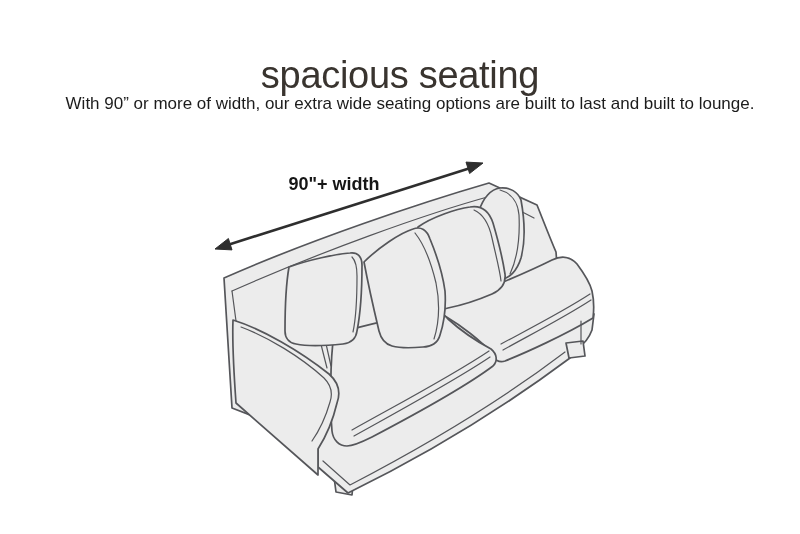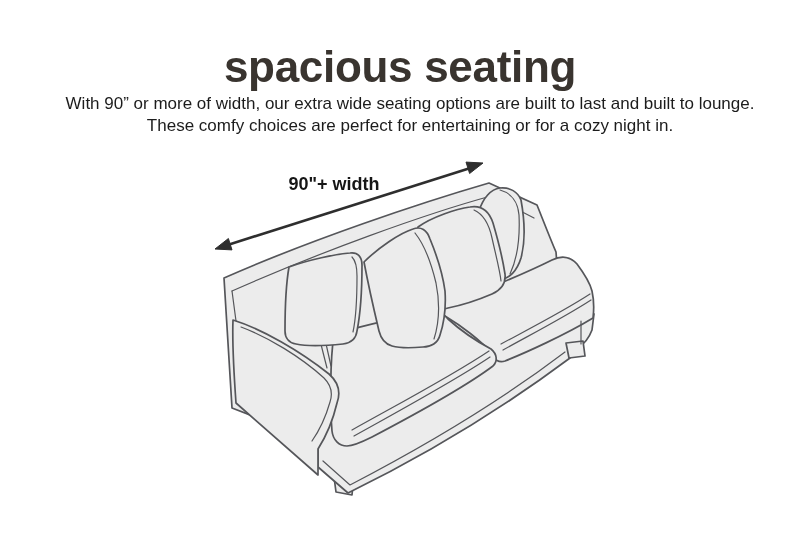--- a/index.html
+++ b/index.html
@@ -4,23 +4,23 @@
 <style>
   html,body{margin:0;padding:0;background:#ffffff;}
   .page{
     position:relative;
     width:800px;height:534px;
     background:#ffffff;
     overflow:hidden;
     font-family:"Liberation Sans",sans-serif;
   }
   .title{
-    position:absolute;top:42px;left:0;right:0;
+    position:absolute;top:54px;left:0;right:0;
     text-align:center;
-    font-size:44px;font-weight:bold;
+    font-size:38px;font-weight:normal;
     letter-spacing:-0.3px;
     color:#39342f;
   }
   .desc{
     position:absolute;top:93px;left:0;right:0;
     text-align:center;
     font-size:17px;line-height:22px;
     color:#1c1c1c;
     margin-left:20px;
   }
@@ -35,21 +35,20 @@
 </style>
 </head>
 <body>
 
 <div class="page">
 
   <div class="title">spacious seating</div>
 
   <div class="desc">
     <div>With 90” or more of width, our extra wide seating options are built to last and built to lounge.</div>
-    <div>These comfy choices are perfect for entertaining or for a cozy night in.</div>
   </div>
 
   <svg class="illustration" viewBox="0 0 800 534" width="800" height="534" aria-hidden="true">
 
     <g stroke="#2e2e2e" fill="#2e2e2e">
       <line x1="226" y1="245.5" x2="472" y2="167.5" stroke-width="2.6" fill="none"></line>
       <polygon points="215,249 232,249.9 228.4,238.5" stroke-width="1"></polygon>
       <polygon points="483,163 469.6,173.5 466,162.1" stroke-width="1"></polygon>
     </g>
     <text class="dim-label" x="334" y="190" text-anchor="middle">90"+ width</text>

